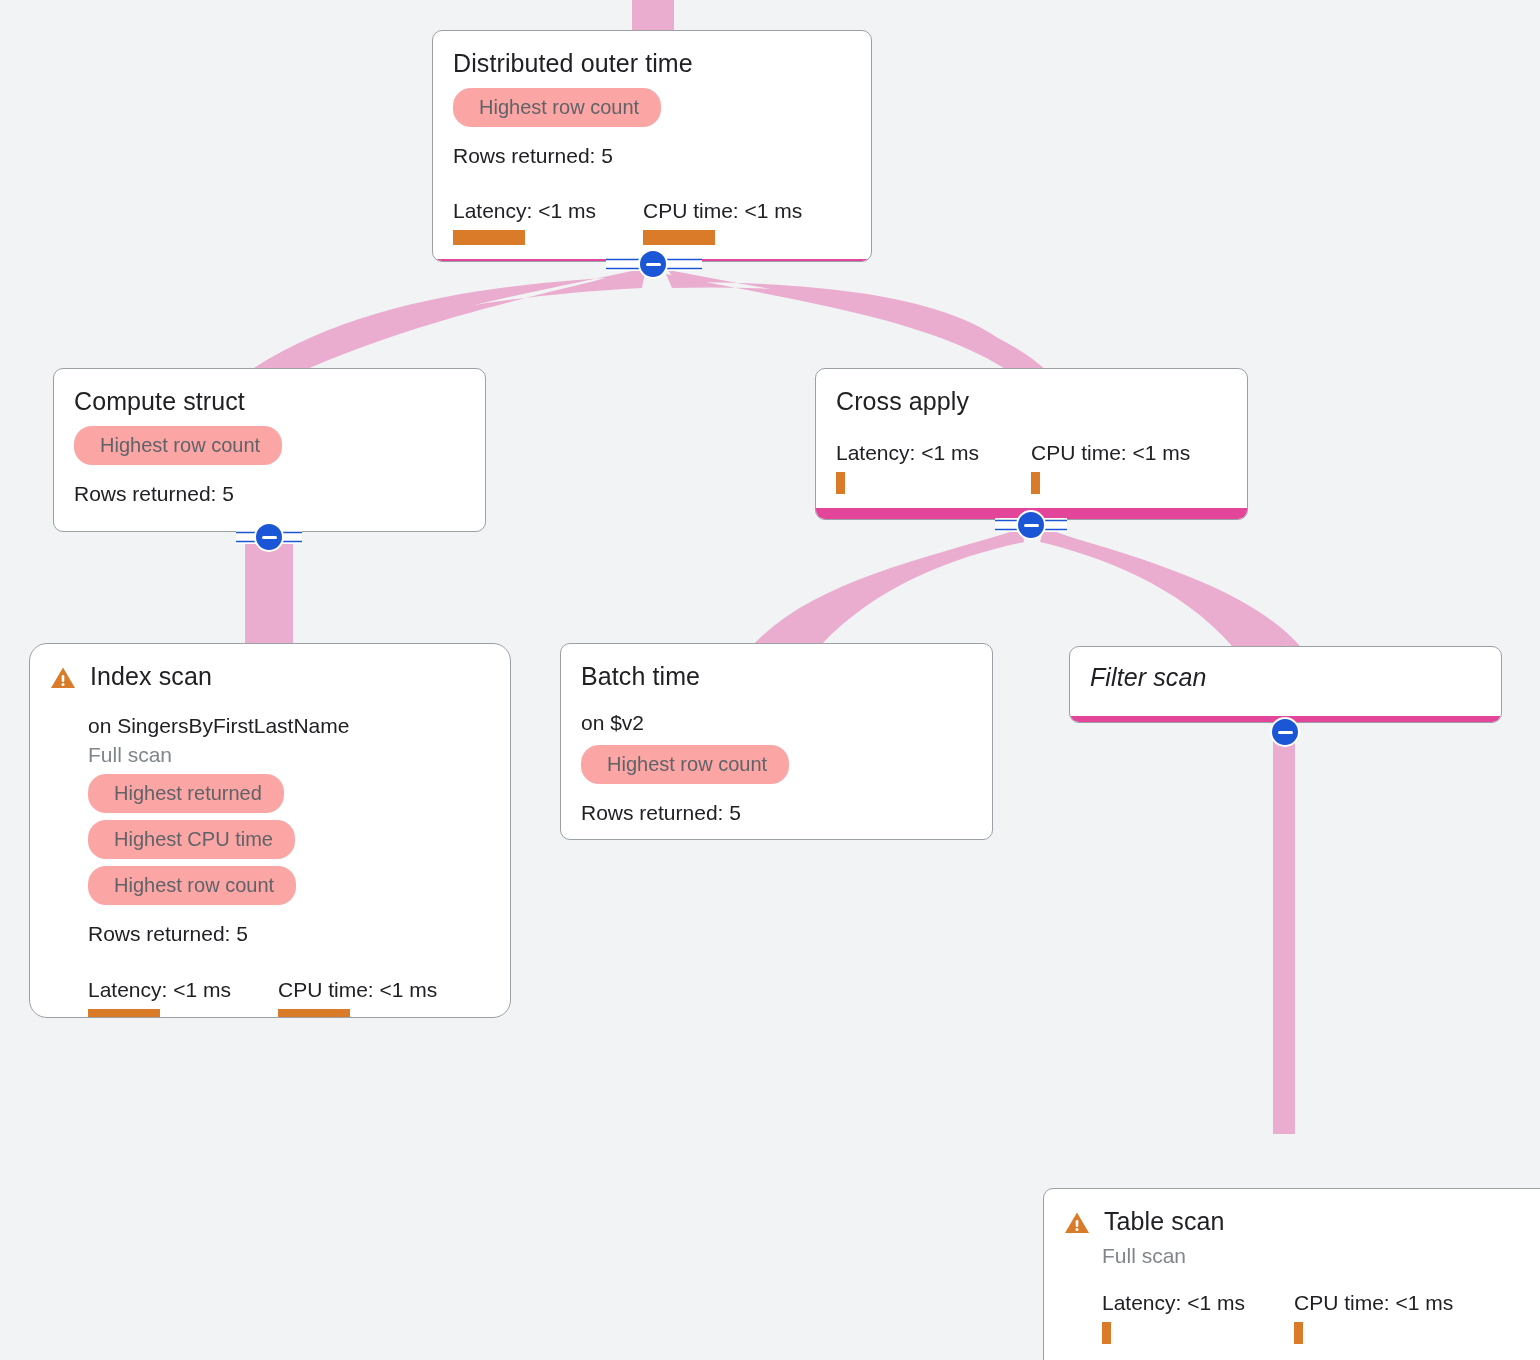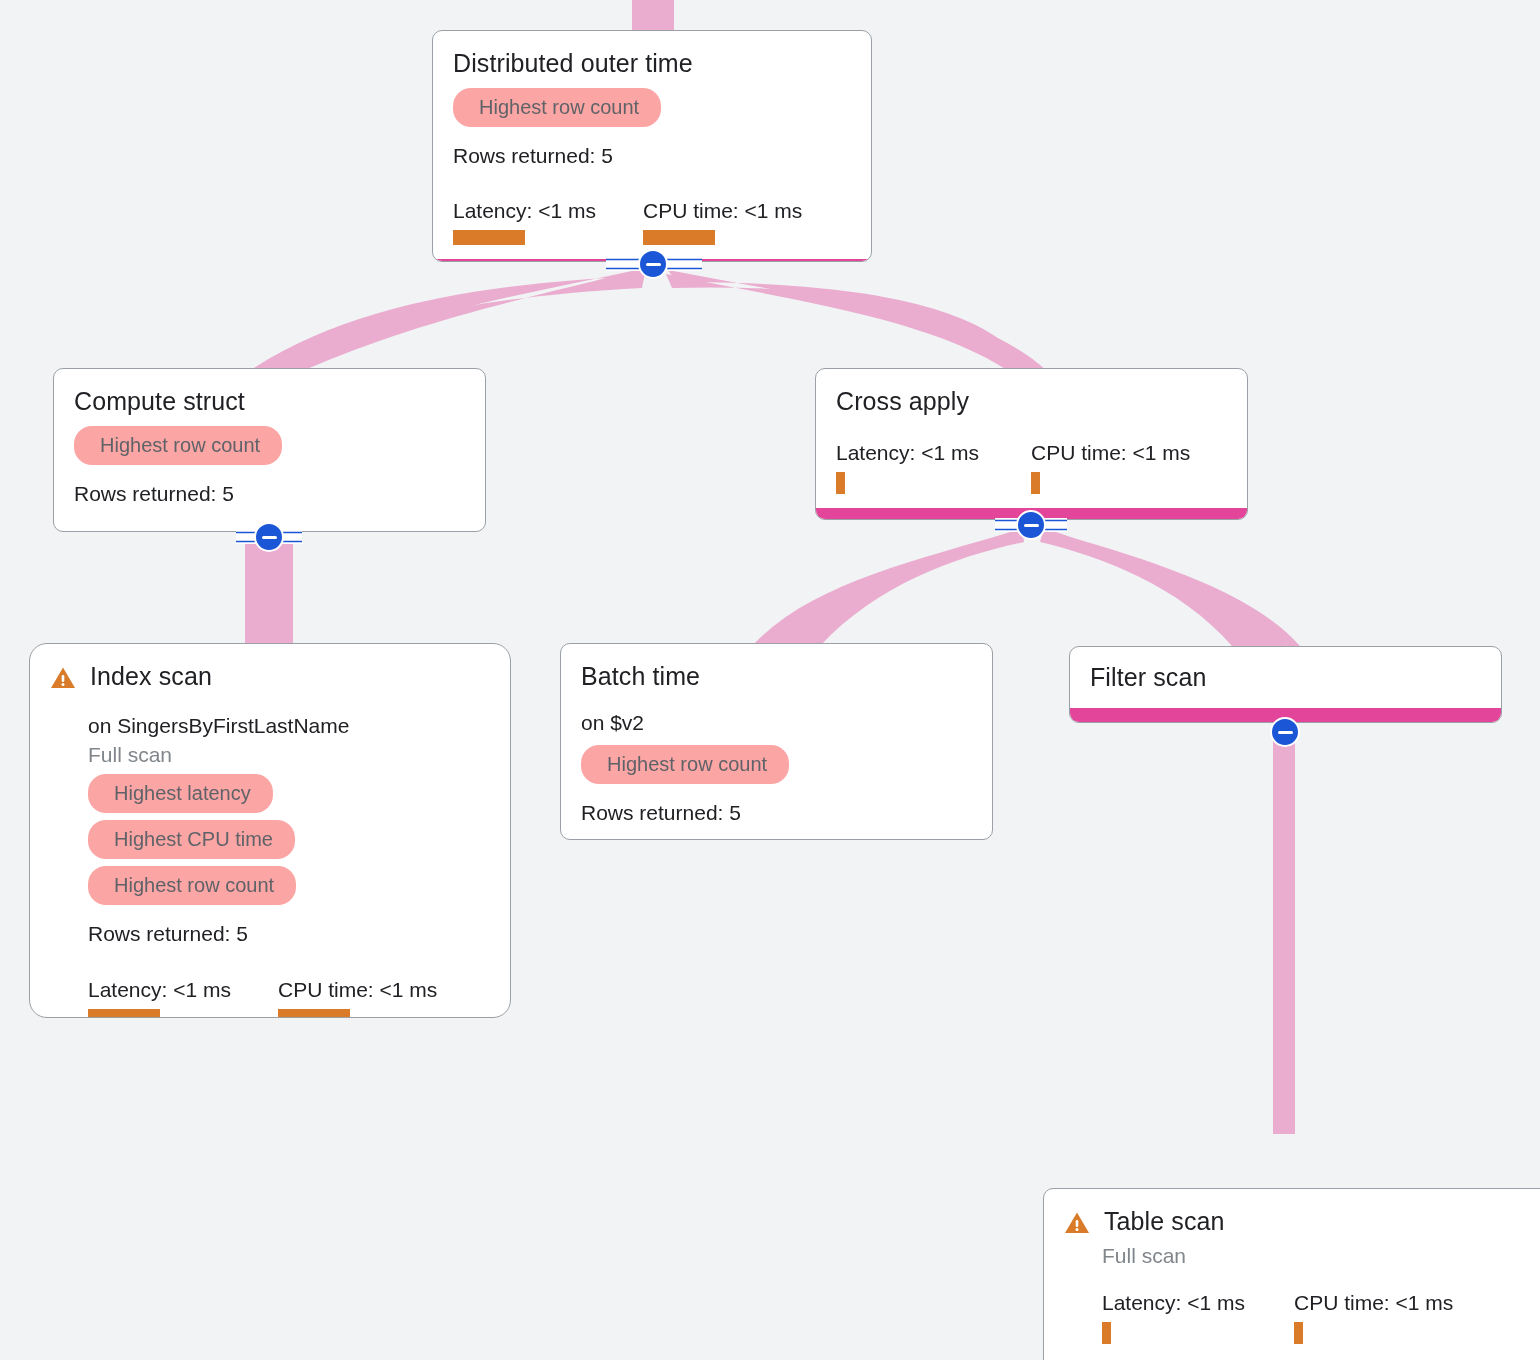--- a/index.html
+++ b/index.html
@@ -242,21 +242,21 @@
             <rect x="11.7" y="9" width="2.6" height="7" rx="1.2" fill="#ffffff"></rect>
             <circle cx="13" cy="18.6" r="1.5" fill="#ffffff"></circle>
           </svg>
         </span>
         <div class="node-title">Index scan</div>
       </div>
       <div class="indent">
         <div class="node-subtitle">on SingersByFirstLastName</div>
         <div class="node-scantype">Full scan</div>
         <div class="chip-stack">
-          <span class="chip">Highest latency</span>
+          <span class="chip">Highest returned</span>
           <span class="chip">Highest CPU time</span>
           <span class="chip">Highest row count</span>
         </div>
         <div class="rows-returned">Rows returned: 5</div>
         <div class="metrics">
           <div class="metric" style="width:190px;">
             <div class="metric-label">Latency: &lt;1 ms</div>
             <div class="metric-bar wide"></div>
           </div>
           <div class="metric">
@@ -273,21 +273,21 @@
     <div class="node-body">
       <div class="node-title">Batch time</div>
       <div class="node-subtitle">on $v2</div>
       <span class="chip">Highest row count</span>
       <div class="rows-returned">Rows returned: 5</div>
     </div>
     <div class="node-bottom-bar"></div>
   </div>
 
   <div class="node" style="left:1069px; top:646px; width:433px; height:77px;">
-    <div class="node-body" style="padding:16px 20px 16px 20px;">
+    <div class="node-body" style="padding:16px 20px 24px 20px;font-style:italic;">
       <div class="node-title">Filter scan</div>
     </div>
     <div class="node-bottom-bar"></div>
   </div>
   <div class="toggle" style="left:1270px; top:717px;"></div>
 
   <div class="node" style="left:1043px; top:1188px; width:564px; height:232px;">
     <div class="node-body">
       <div class="title-row">
         <span class="warn-icon">

